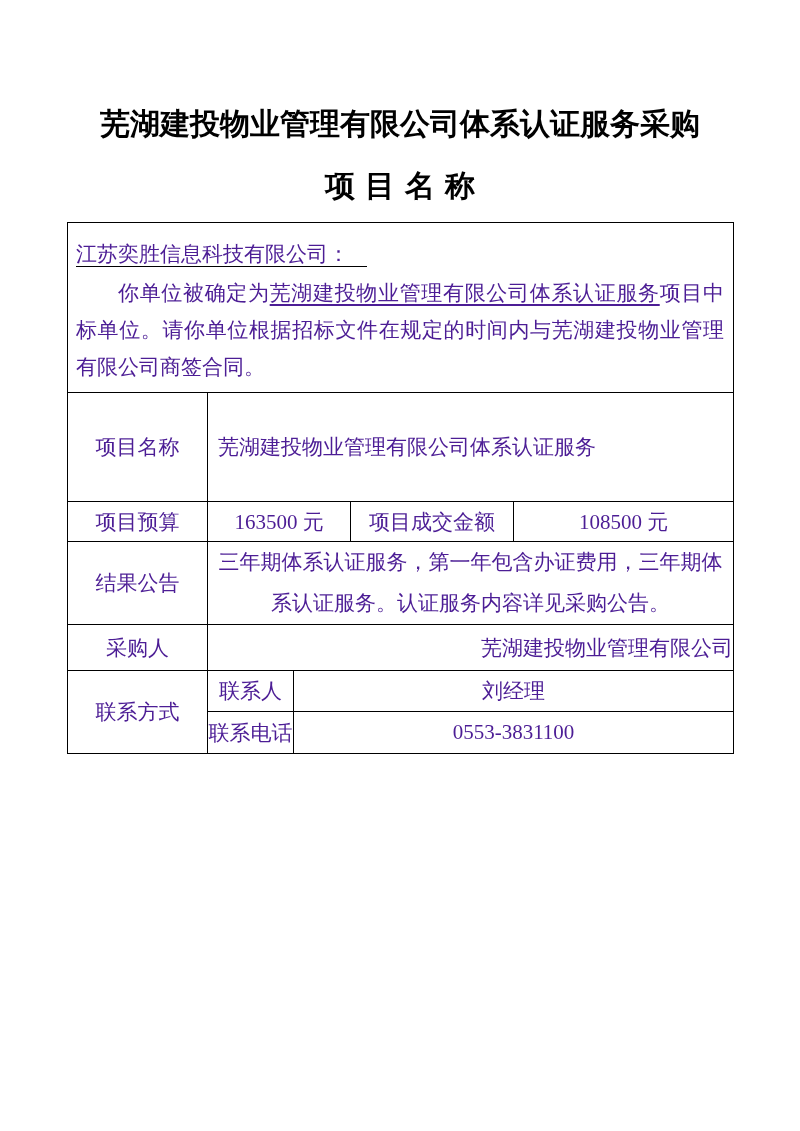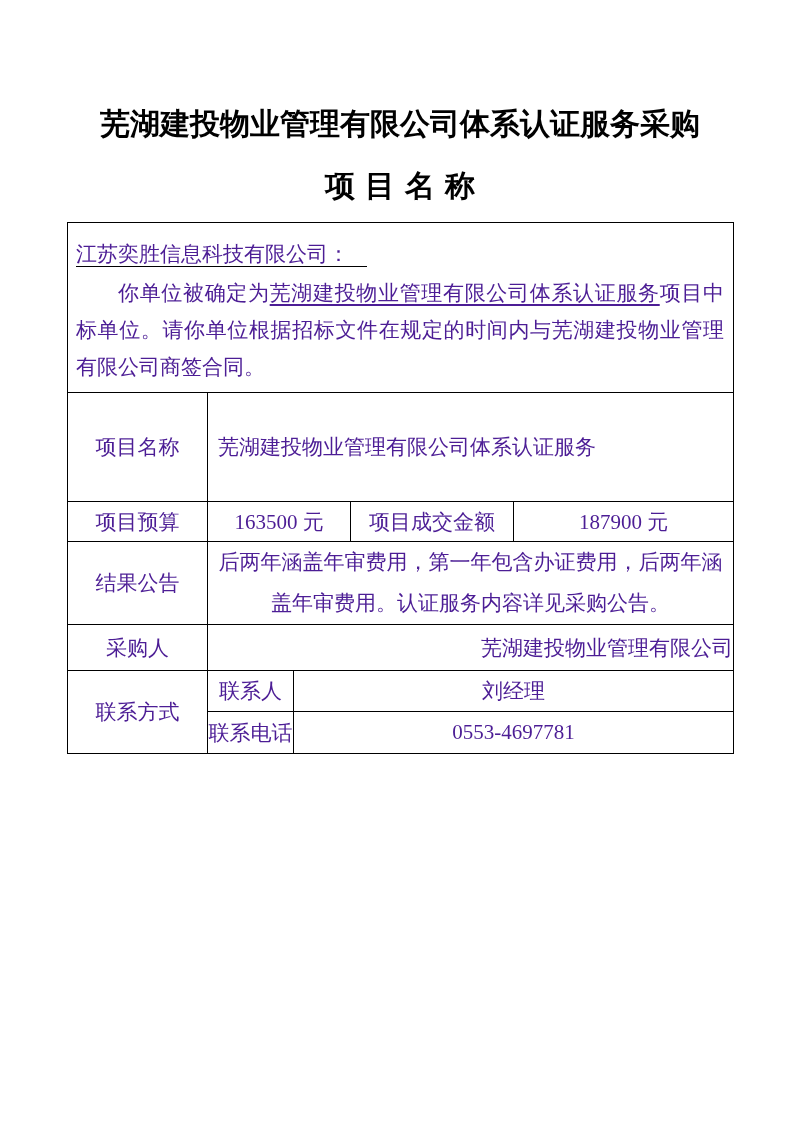--- a/index.html
+++ b/index.html
@@ -93,37 +93,37 @@
 
   <tr class="row-name">
     <td class="label-cell">项目名称</td>
     <td class="name-value" colspan="4">芜湖建投物业管理有限公司体系认证服务</td>
   </tr>
 
   <tr class="row-budget">
     <td class="label-cell">项目预算</td>
     <td colspan="2">163500 元</td>
     <td>项目成交金额</td>
-    <td>187900 元</td>
+    <td>108500 元</td>
   </tr>
 
   <tr class="row-content">
     <td class="label-cell">结果公告</td>
-    <td class="content-value" colspan="4">后两年涵盖年审费用，第一年包含办证费用，后两年涵盖年审费用。认证服务内容详见采购公告。</td>
+    <td class="content-value" colspan="4">三年期体系认证服务，第一年包含办证费用，三年期体系认证服务。认证服务内容详见采购公告。</td>
   </tr>
 
   <tr class="row-purchaser">
     <td class="label-cell">采购人</td>
     <td class="center-value" colspan="4">芜湖建投物业管理有限公司</td>
   </tr>
 
   <tr class="row-contact1">
     <td class="label-cell" rowspan="2">联系方式</td>
     <td>联系人</td>
     <td colspan="3">刘经理</td>
   </tr>
 
   <tr class="row-contact2">
     <td>联系电话</td>
-    <td colspan="3">0553-4697781</td>
+    <td colspan="3">0553-3831100</td>
   </tr>
 </tbody>
   </table>
 
 </body></html>

